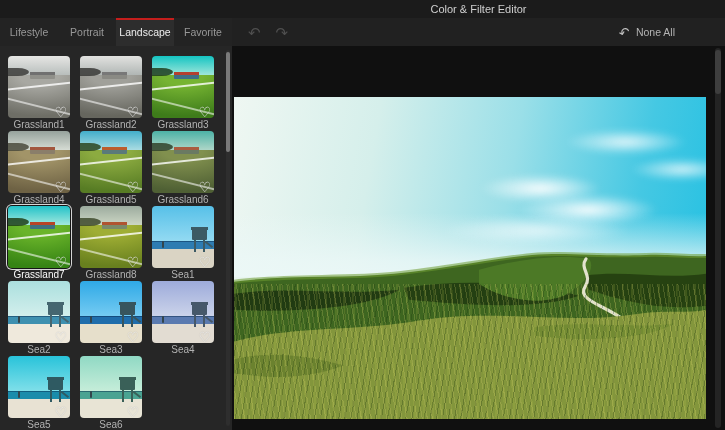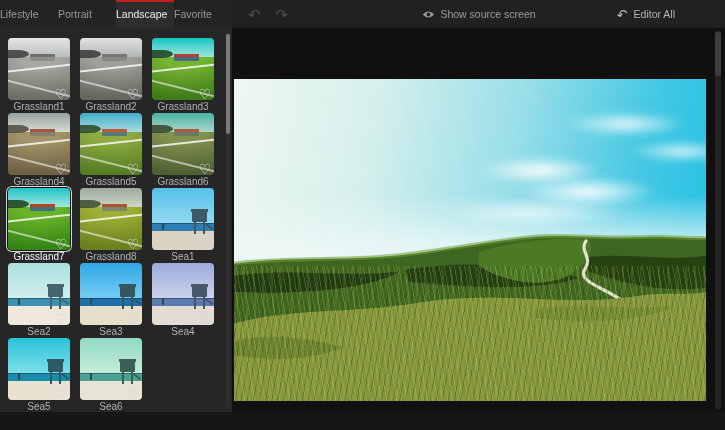--- a/index.html
+++ b/index.html
@@ -5,21 +5,21 @@
   * { margin:0; padding:0; box-sizing:border-box; }
   html,body { width:725px; height:430px; background:#161616; font-family:"Liberation Sans",sans-serif; overflow:hidden; }
   .app { position:relative; width:725px; height:430px; background:#161616; user-select:none; }
 
   
   .title-bar { height:18px; background:#1b1b1b; color:#cfcfcf; font-size:11px; line-height:18px; text-align:center; padding-left:232px; }
 
   
   .header-row { display:flex; height:28px; }
   .tab-bar { width:232px; background:#232323; display:flex; }
-  .tab { width:58px; text-align:left; line-height:28px; font-size:10.5px; color:#989898; position:relative; cursor:pointer; }
+  .tab { width:58px; text-align:center; line-height:28px; font-size:10.5px; color:#989898; position:relative; cursor:pointer; }
   .tab.active { background:#2d2d2d; color:#ededed; }
   .tab.active::before { content:""; position:absolute; top:0; left:0; right:0; height:2px; background:var(--accent,#c41e1c); }
 
   .toolbar { flex:1; background:#212121; display:flex; align-items:center; position:relative; color:#9c9c9c; font-size:10.5px; }
   .history { display:flex; gap:15px; margin-left:16px; color:#4f4f4f; font-size:15px; line-height:1; }
   .history span { cursor:pointer; }
   .toolbar-center { position:absolute; left:50%; transform:translateX(-50%); display:flex; align-items:center; gap:6px; cursor:pointer; }
   .toolbar-right { margin-left:auto; margin-right:50px; display:flex; align-items:center; gap:6px; color:#b4b4b4; cursor:pointer; }
   .reset-glyph { font-size:13px; line-height:1; display:inline-block; transform:rotate(-15deg); color:#c2c2c2; }
 
@@ -86,20 +86,23 @@
         repeating-linear-gradient(86deg, rgba(190,200,80,.16) 0 2px, transparent 2px 9px); }
 
   .preview-scrollbar { position:absolute; top:2px; right:4px; bottom:2px; width:6px; background:#242424; border-radius:3px; }
   .preview-scrollbar .sb-thumb { position:absolute; top:2px; left:0; width:100%; height:44px; background:#3e3e3e; border-radius:3px; }
 </style>
 </head>
 <body>
 
 <div class="app">
 
+  <div class="title-bar">
+    <span>Color &amp; Filter Editor</span>
+  </div>
 
   <div class="header-row">
     <div class="tab-bar">
         <div class="tab">
     <span>Lifestyle</span>
   </div>
         <div class="tab">
     <span>Portrait</span>
   </div>
         <div class="tab active">
@@ -107,30 +110,23 @@
   </div>
         <div class="tab">
     <span>Favorite</span>
   </div>
       </div>
     <div class="toolbar">
       <div class="history">
         <span>↶</span>
         <span>↷</span>
       </div>
-      <div class="toolbar-center">
-        <svg width="13" height="9" viewBox="0 0 13 9">
-          <path d="M0.8,4.5 Q6.5,-1.6 12.2,4.5 Q6.5,10.6 0.8,4.5 Z" fill="#9c9c9c"></path>
-          <circle cx="6.5" cy="4.5" r="1.9" fill="#212121"></circle>
-        </svg>
-        <span>Show source screen</span>
-      </div>
       <div class="toolbar-right">
         <span class="reset-glyph">↶</span>
-        <span>Editor All</span>
+        <span>None All</span>
       </div>
     </div>
   </div>
 
   <div class="main-row">
 
     <div class="filters-panel">
       <div class="filters-grid">
           <div class="cell">
     <div class="tile grass" style="--sky: #e6e6e4; --sky2: #b8bebc; --grass: #a8a8a2; --grass2: #6e6e66; --roof: #707070; --hut: #90908a; --trees: #3c3c3a;">

